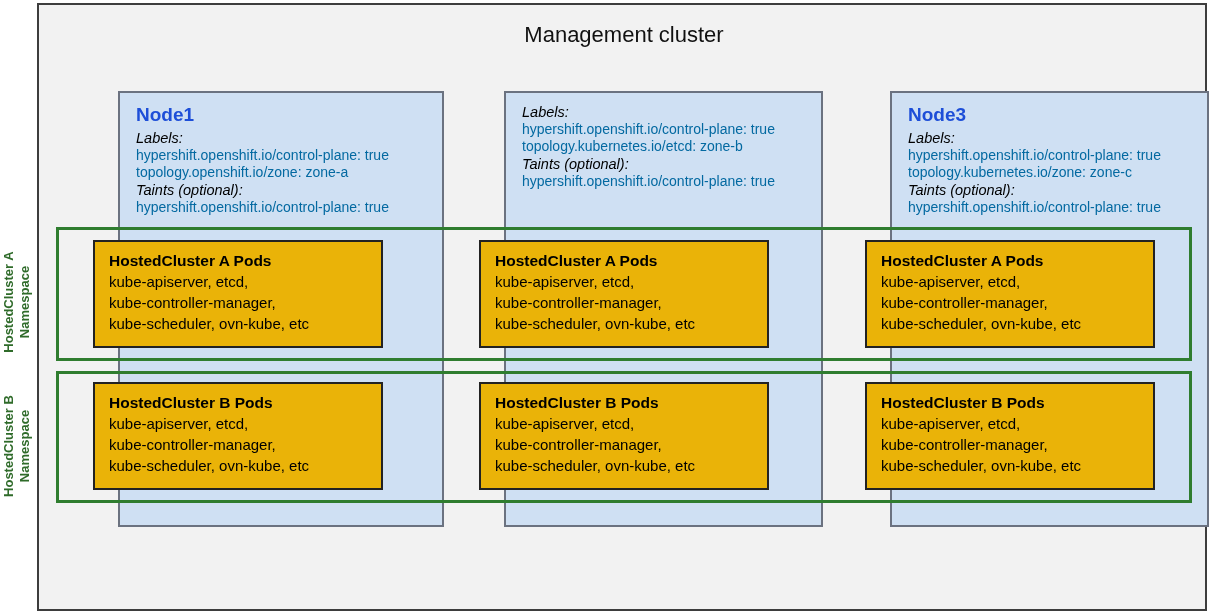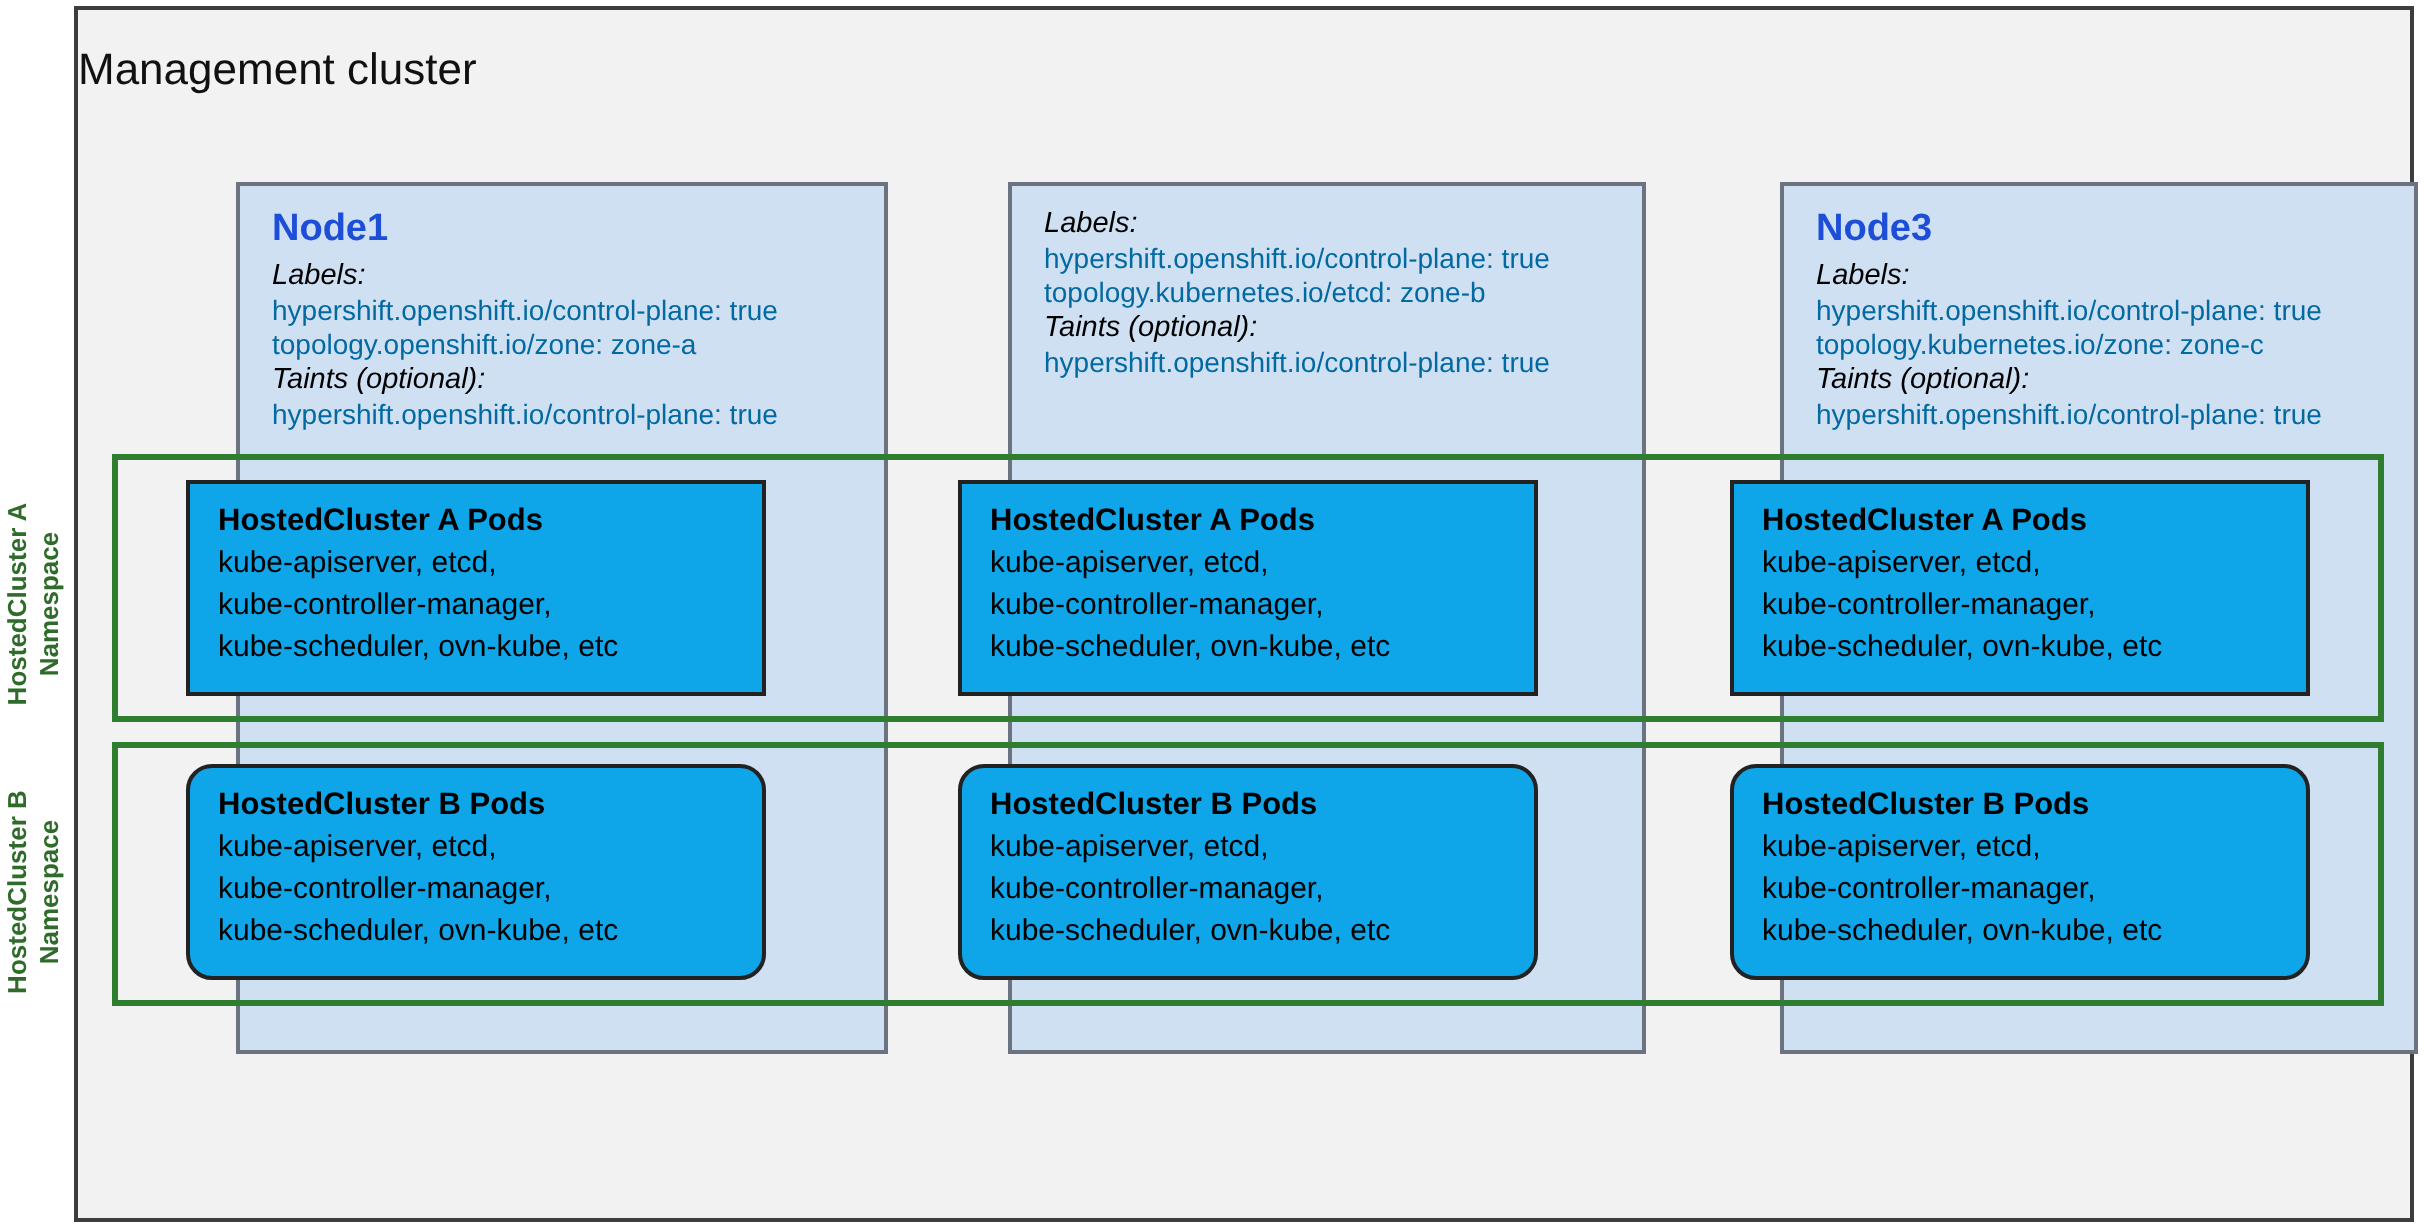--- a/index.html
+++ b/index.html
@@ -31,20 +31,21 @@
     height: 608px;
     background: #f2f2f2;
     border: 2px solid #3d3d3d;
     box-sizing: border-box;
   }
   .mgmt-title {
     position: absolute;
     left: 0;
     top: 17px;
     width: 1170px;
+    text-align: center;
     font-size: 22px;
     color: #111111;
     font-weight: normal;
     white-space: nowrap;
   }
 
   
   .node-box {
     position: absolute;
     top: 86px;
@@ -118,30 +119,30 @@
   .ns-label.ns-b-label {
     left: -58px;
     top: 430px;
     width: 150px;
     transform: rotate(-90deg);
   }
 
   
   .pod-box {
     position: absolute;
-    background: #0ea5e9;
+    background: #eab308;
     border: 2px solid #222222;
     box-sizing: border-box;
     padding: 8px 0 0 14px;
   }
   .pod-box.col1 { left: 93px; width: 290px; }
   .pod-box.col2 { left: 479px; width: 290px; }
   .pod-box.col3 { left: 865px; width: 290px; }
   .pod-box.rowA { top: 240px; height: 108px; }
-  .pod-box.rowB { top: 382px; height: 108px; border-radius: 13px; }
+  .pod-box.rowB { top: 382px; height: 108px; }
 
   .pod-title {
     font-size: 15.5px;
     font-weight: bold;
     color: #000000;
     line-height: 21px;
   }
   .pod-line {
     font-size: 15px;
     color: #000000;

